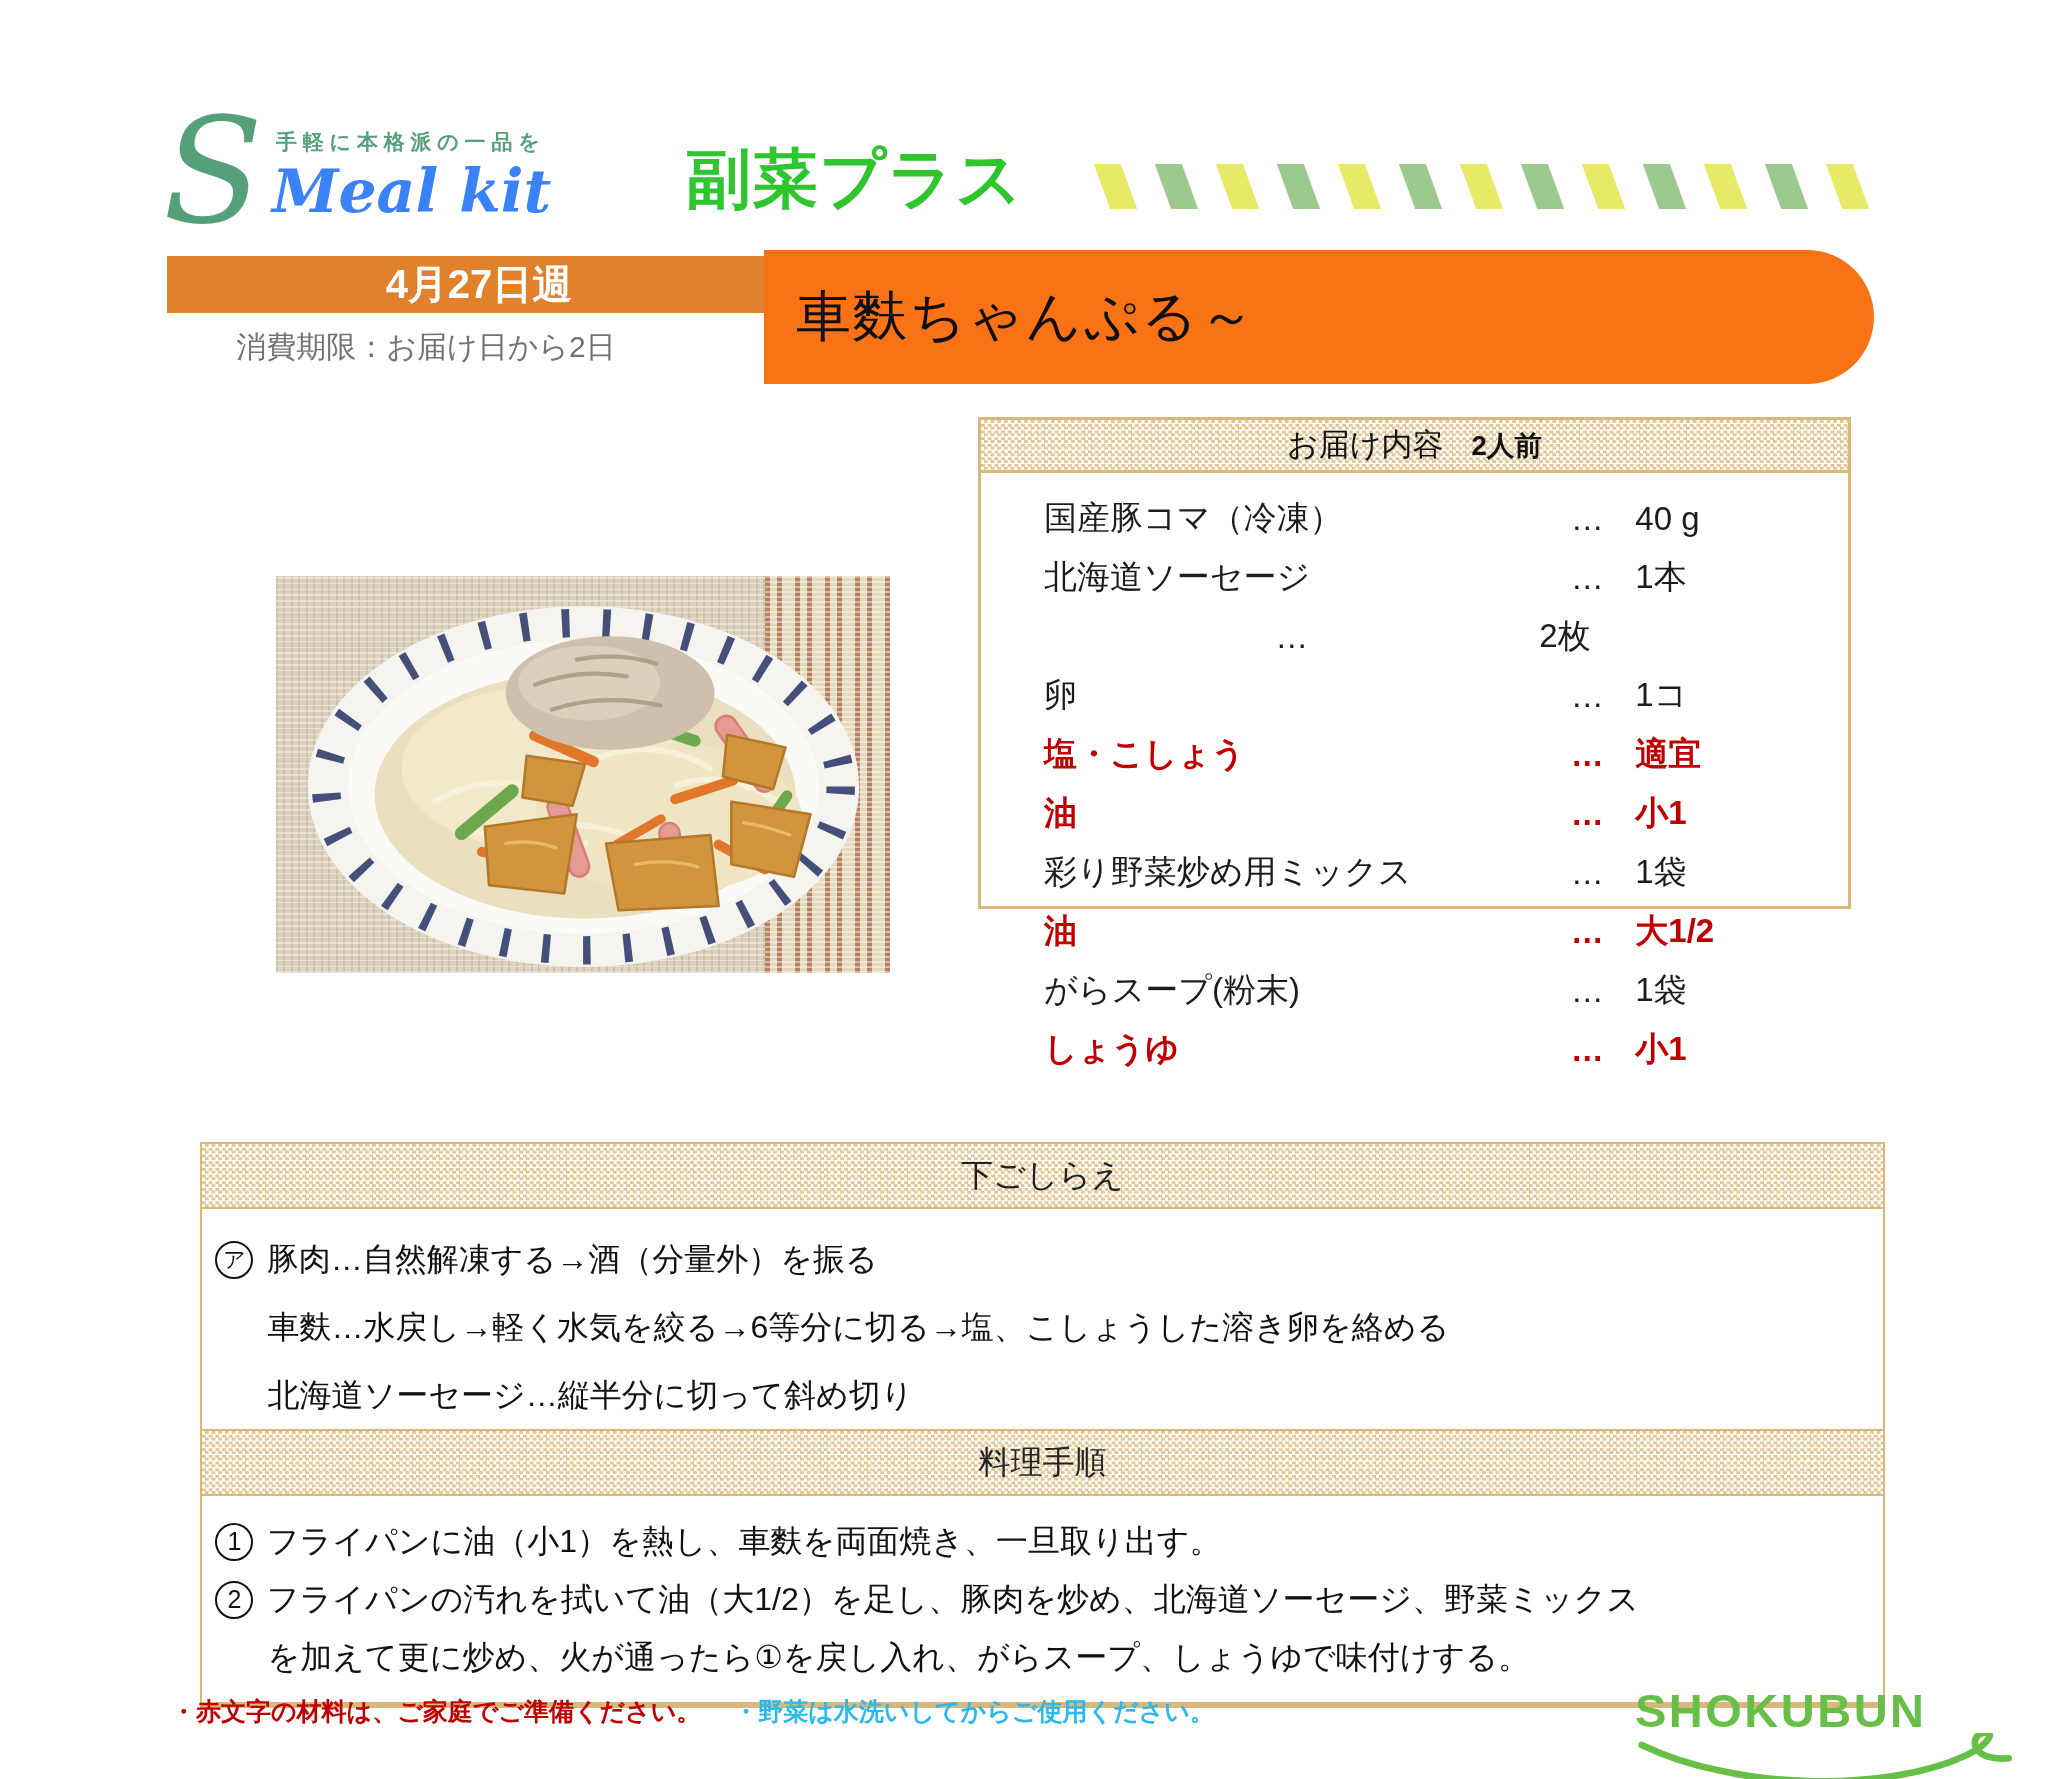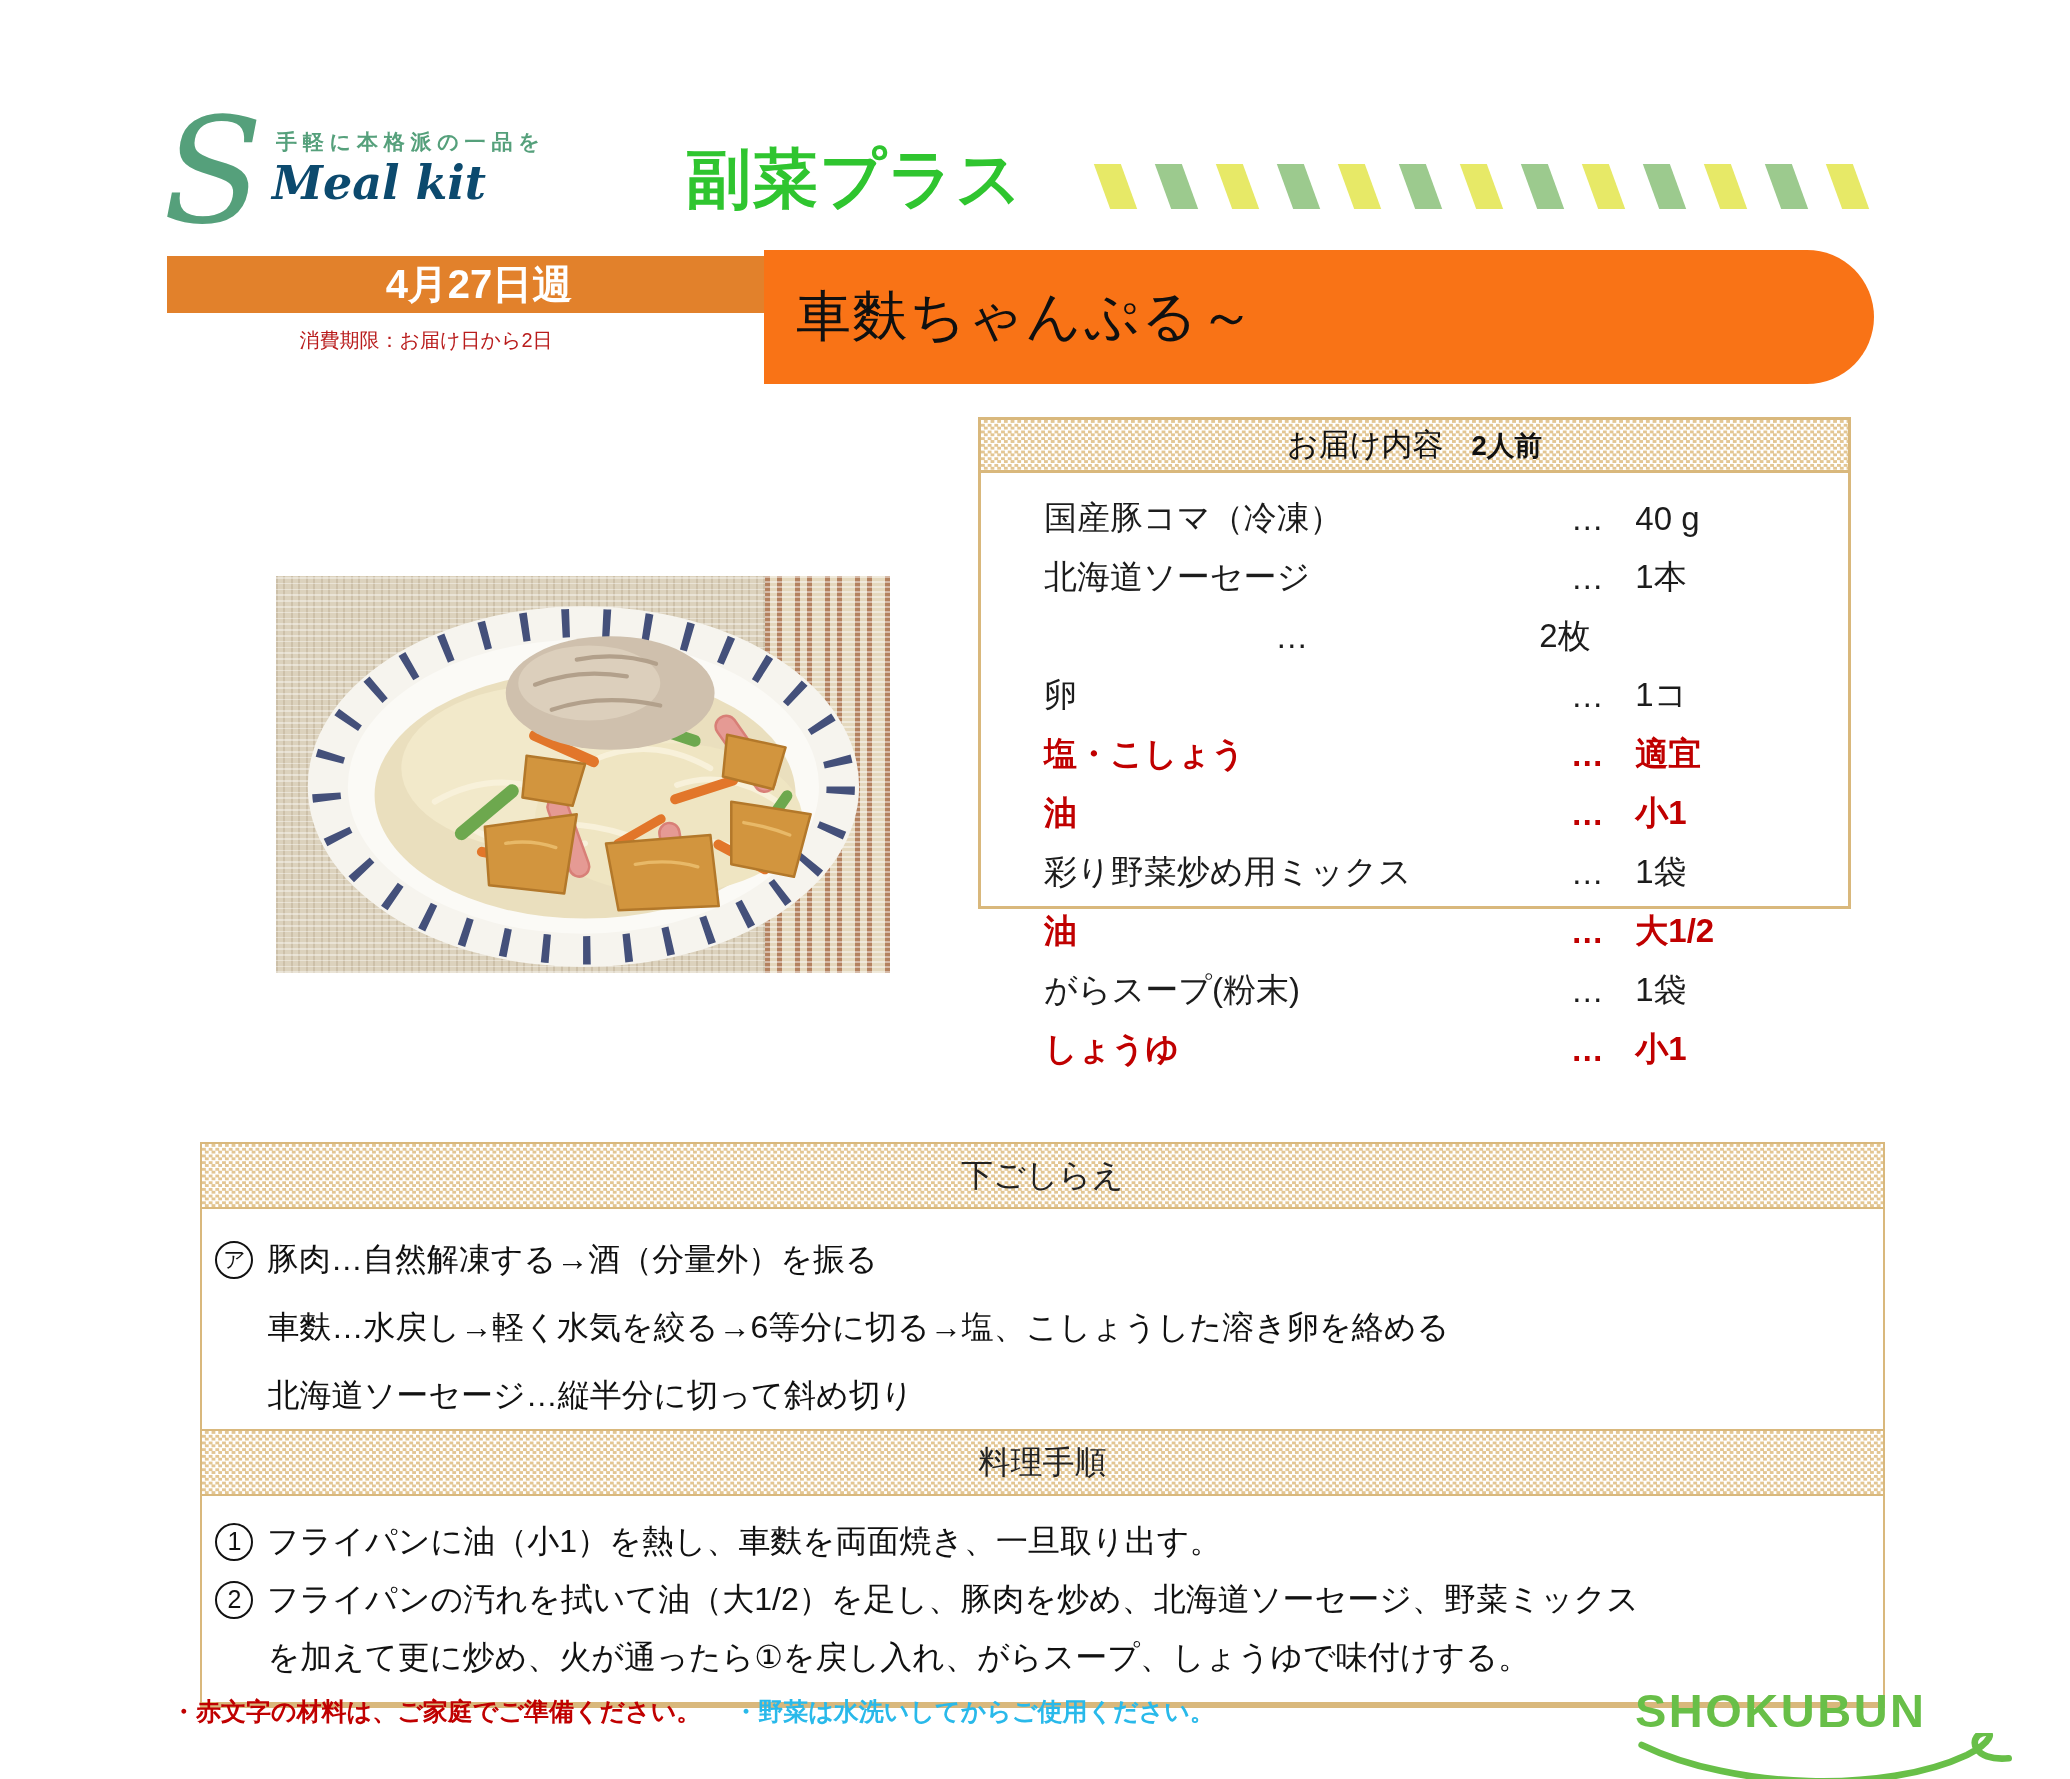--- a/index.html
+++ b/index.html
@@ -6,27 +6,27 @@
   body { font-family:"Liberation Sans","DejaVu Sans",sans-serif; background:#ffffff; }
   .page { position:relative; width:2071px; height:1779px; background:#fff; overflow:hidden; }
 
   
   .logo { position:absolute; left:163px; top:113px; width:434px; height:142px; color:#55a07b; }
   .logo-s { position:absolute; left:0; top:-15px; font-family:"DejaVu Serif","Liberation Serif",serif;
             font-style:italic; font-size:146px; line-height:1; color:#55a07b; }
   .logo-tagline { position:absolute; left:113px; top:15px; font-size:21px; font-weight:bold;
                   letter-spacing:5.8px; color:#55a07b; white-space:nowrap; }
   .logo-script { position:absolute; left:109px; top:43px; font-family:"DejaVu Serif","Liberation Serif",serif;
-                 font-style:italic; font-weight:bold; font-size:46px; color:#0c4a6e; white-space:nowrap; }
+                 font-style:italic; font-weight:bold; font-size:60px; color:#3b82f6; white-space:nowrap; }
 
   
   .week-banner { position:absolute; left:167px; top:256px; width:624px; height:57px; background:#e2812b;
                  color:#fff; font-size:40px; font-weight:bold; text-align:center; line-height:57px; }
   .expiry { position:absolute; left:167px; top:327px; width:518px; text-align:center;
-            font-size:20px; color:#b91c1c; }
+            font-size:30px; color:#737373; }
 
   
   .series { position:absolute; left:686px; top:135px; font-size:65px; font-weight:bold;
             color:#2fc52f; letter-spacing:1.7px; white-space:nowrap; }
   .stripes { position:absolute; left:1102px; top:164px; height:45px; display:flex; }
   .stripe { width:27px; height:45px; margin-right:34px; transform:skewX(20deg); }
 
   .title-banner { position:absolute; left:764px; top:250px; width:1110px; height:134px;
                   background:#f97316; border-radius:0 67px 67px 0; }
   .title-banner .title { padding-left:32px; font-size:55px; color:#101010; line-height:132px;

